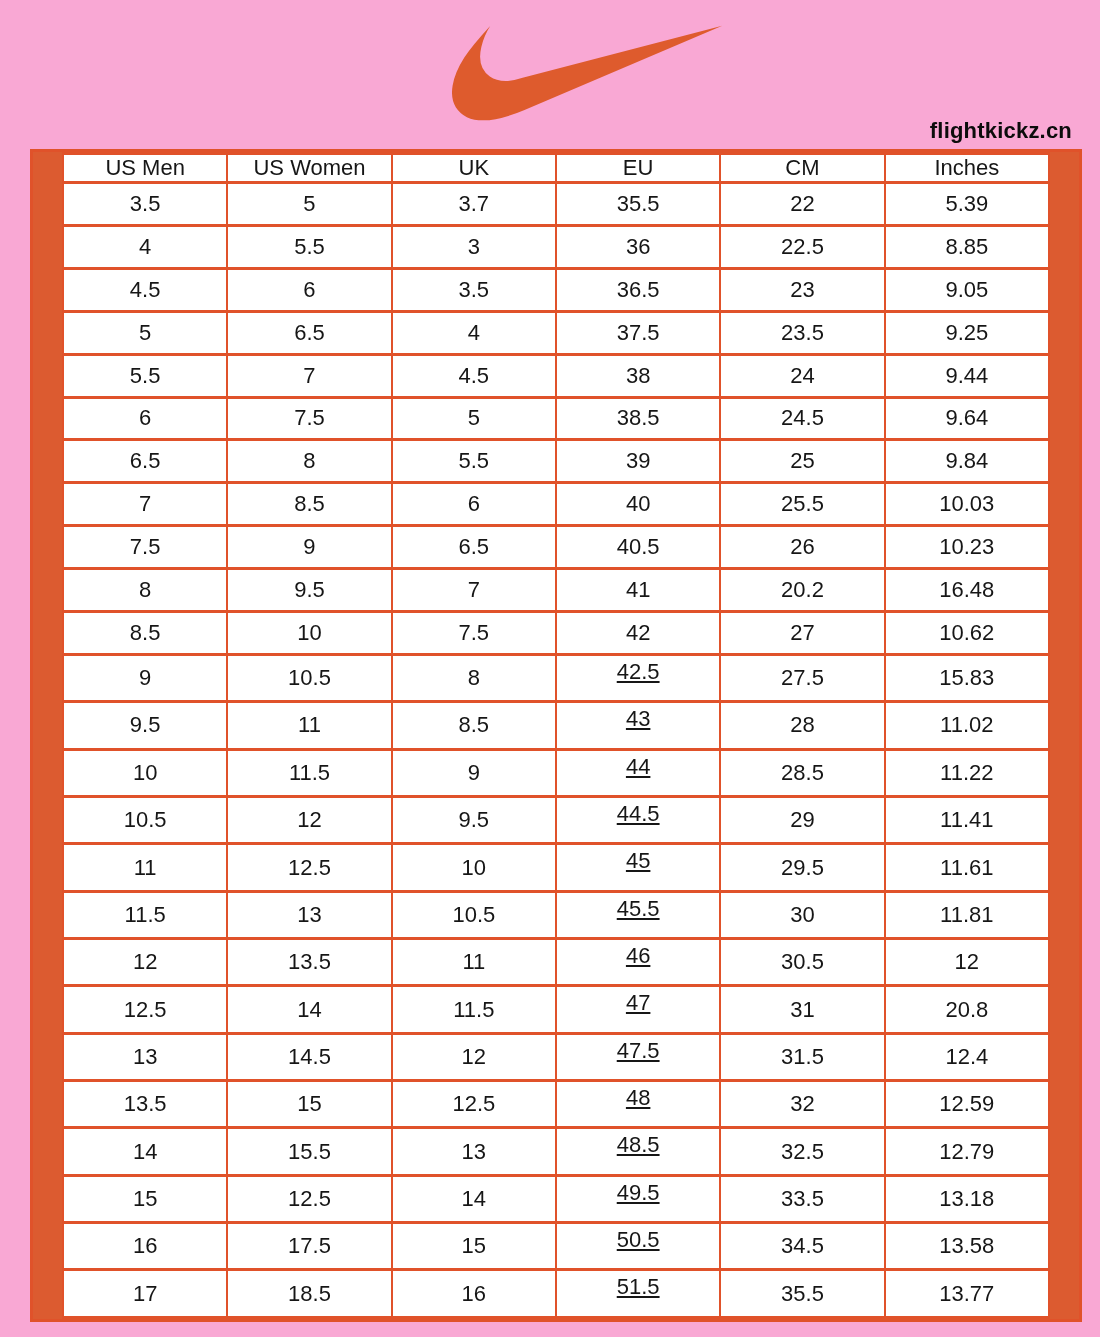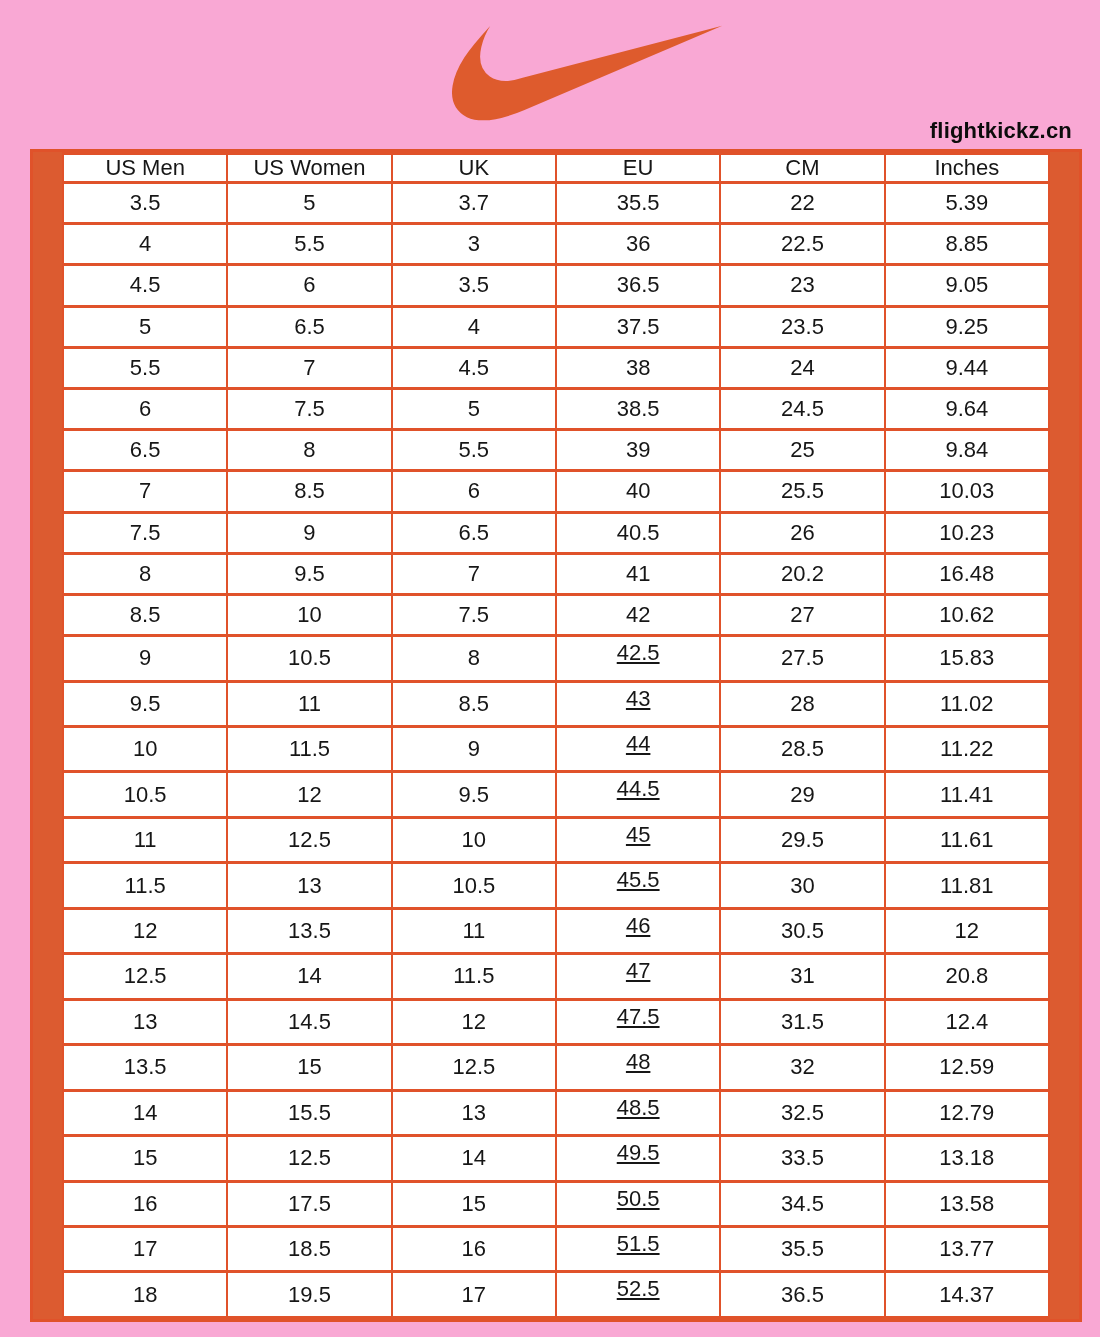--- a/index.html
+++ b/index.html
@@ -299,26 +299,18 @@
             <td>13.58</td>
           </tr>
           <tr>
             <td>17</td>
             <td>18.5</td>
             <td>16</td>
             <td class="eu-raised">51.5</td>
             <td>35.5</td>
             <td>13.77</td>
           </tr>
-          <tr>
-            <td>18</td>
-            <td>19.5</td>
-            <td>17</td>
-            <td class="eu-raised">52.5</td>
-            <td>36.5</td>
-            <td>14.37</td>
-          </tr>
         </tbody>
     </table>
     <div class="accent-bar"></div>
   </div>
 
 </div>
 
 </body></html>

